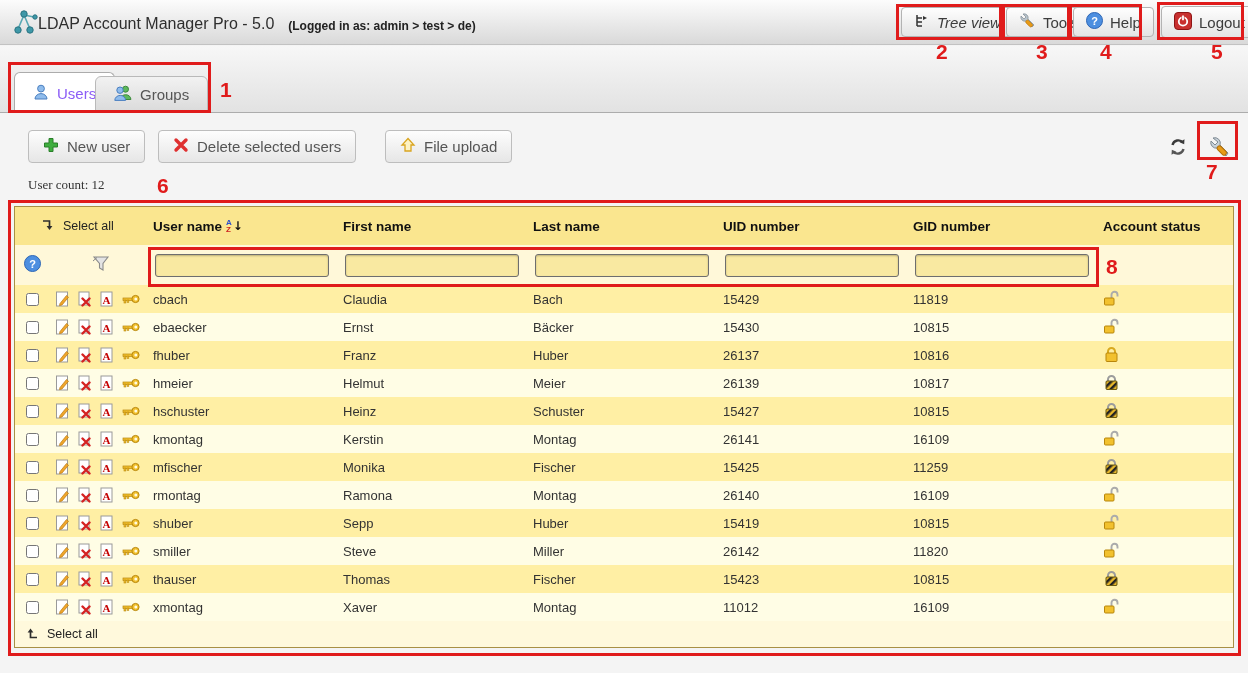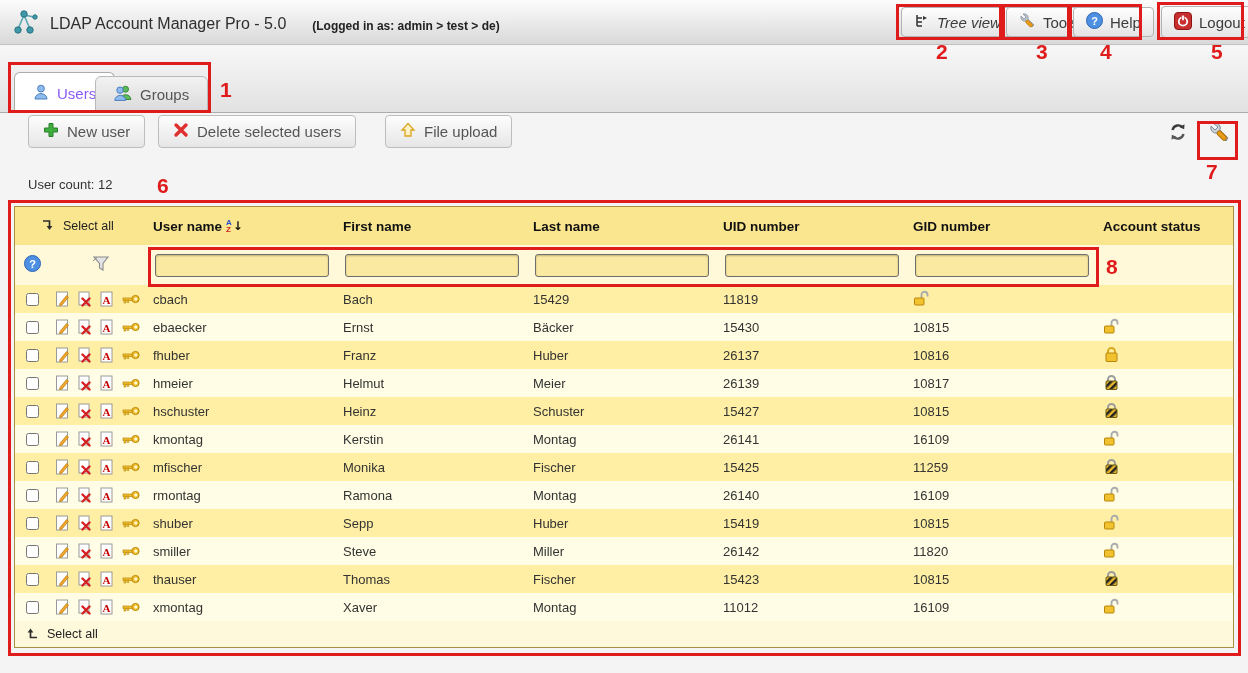--- a/index.html
+++ b/index.html
@@ -3,49 +3,49 @@
 <meta charset="utf-8">
 <style>
   * { margin:0; padding:0; box-sizing:border-box; }
   html,body { width:1248px; height:673px; }
   body { font-family:"Liberation Sans", sans-serif; background:#F4F4F4; position:relative; overflow:hidden; }
   #app { position:relative; width:1248px; height:673px; }
 
   
   .topbar { position:absolute; left:0; top:0; width:1248px; height:45px;
     background:linear-gradient(#FCFCFC,#D9D9D9); border-bottom:1px solid #C2C2C2; }
-  .brand { position:absolute; left:10px; top:7px; display:flex; align-items:center; gap:12px; }
+  .brand { position:absolute; left:10px; top:7px; display:flex; align-items:center; gap:0; }
   .app-title { font-size:16px; color:#2E2E2E; }
   .login-info { font-size:12px; font-weight:bold; color:#222; margin-left:14px; padding-top:3px; }
 
   .hbtn { position:absolute; top:7px; height:30px; display:inline-flex; align-items:center; gap:7px;
     padding:0 12px; background:linear-gradient(#FEFEFE,#E4E4E4); border:1px solid #B3B3B3;
     border-radius:4px; font-size:15px; color:#3C3C3C; cursor:pointer; }
   #btn-treeview { left:901px;font-style:italic; } #btn-tools { left:1006px; } #btn-help { left:1073px; }
   #btn-logout { left:1161px; top:6px; height:32px; }
 
   
   .tabstrip { position:absolute; left:0; top:46px; width:1248px; height:67px;
     background:linear-gradient(#F7F7F7,#E2E2E2); border-bottom:1px solid #ACACAC; }
   .tab { position:absolute; bottom:-1px; display:flex; align-items:center; gap:8px;
     padding:0 18px; font-size:15px; color:#8b5cf6; border-radius:6px 6px 0 0; cursor:pointer; }
   .tab.active { left:14px; height:41px; background:#FFFFFF; border:1px solid #ACACAC; border-bottom:none; }
   .tab.inactive { left:95px; height:37px; background:linear-gradient(#F2F2F2,#DADADA);
     border:1px solid #B9B9B9; color:#555; }
 
   
-  .toolbar { position:absolute; left:0; top:105px; width:1248px; height:50px; }
+  .toolbar { position:absolute; left:0; top:120px; width:1248px; height:50px; }
   .tbtn { position:absolute; top:10px; height:33px; display:inline-flex; align-items:center; gap:8px;
     padding:0 14px; background:linear-gradient(#FDFDFD,#E6E6E6); border:1px solid #BDBDBD;
     border-radius:4px; font-size:15px; color:#555; cursor:pointer; }
   #btn-newuser { left:28px; } #btn-delete { left:158px; } #btn-upload { left:385px; }
   .tool-icons { position:absolute; right:16px; top:15px; display:flex; gap:18px; align-items:center; }
   .tico { width:24px; height:24px; display:inline-flex; align-items:center; justify-content:center; cursor:pointer; }
 
-  .user-count { position:absolute; left:28px; top:177px; font-size:13px; color:#333; }
+  .user-count { position:absolute; left:28px; top:177px; font-size:13px; color:#333;font-family:Liberation Serif, serif; }
 
   
   .table { position:absolute; left:14px; top:206px; width:1220px; height:442px;
     border:1px solid #A89044; background:#FFFBE2; font-size:13px; color:#333; }
   .trow, .hrow, .frow, .brow { display:flex; width:100%; }
   .c { flex:0 0 auto; display:flex; align-items:center; }
   .c1 { width:34px; justify-content:center; }
   .c2 { width:104px; }
   .c3,.c4,.c5,.c6,.c7 { width:190px; }
   .c8 { width:128px; }
@@ -321,20 +321,21 @@
         <svg width="19" height="12" viewBox="0 0 19 12">
           <rect x="2" y="5" width="10" height="2.4" fill="#F2C12E" stroke="#B8860B" stroke-width="0.7"></rect>
           <rect x="3" y="7" width="1.8" height="3" fill="#F2C12E" stroke="#B8860B" stroke-width="0.6"></rect>
           <rect x="6" y="7" width="1.8" height="2.3" fill="#F2C12E" stroke="#B8860B" stroke-width="0.6"></rect>
           <circle cx="14.5" cy="6" r="3.6" fill="#F2C12E" stroke="#B8860B"></circle>
           <circle cx="14.8" cy="6" r="1.5" fill="#FFFBE2"></circle>
         </svg>
       </span>
     </div>
     <div class="c c3 cell">cbach</div>
+    <div class="c c4 cell">Claudia</div>
     <div class="c c5 cell">Bach</div>
     <div class="c c6 cell">15429</div>
     <div class="c c7 cell">11819</div>
     <div class="c c8">
   <span title="unlocked">
     <svg width="17" height="16" viewBox="0 0 17 16">
       <path d="M8.5 8 V4.8 a3 3 0 0 1 6 0 V6.5" fill="none" stroke="#ABABAB" stroke-width="1.9"></path>
       <rect x="1.5" y="8" width="9.5" height="7" rx="1" fill="#F2C12E" stroke="#B8860B"></rect>
     </svg>
   </span>

